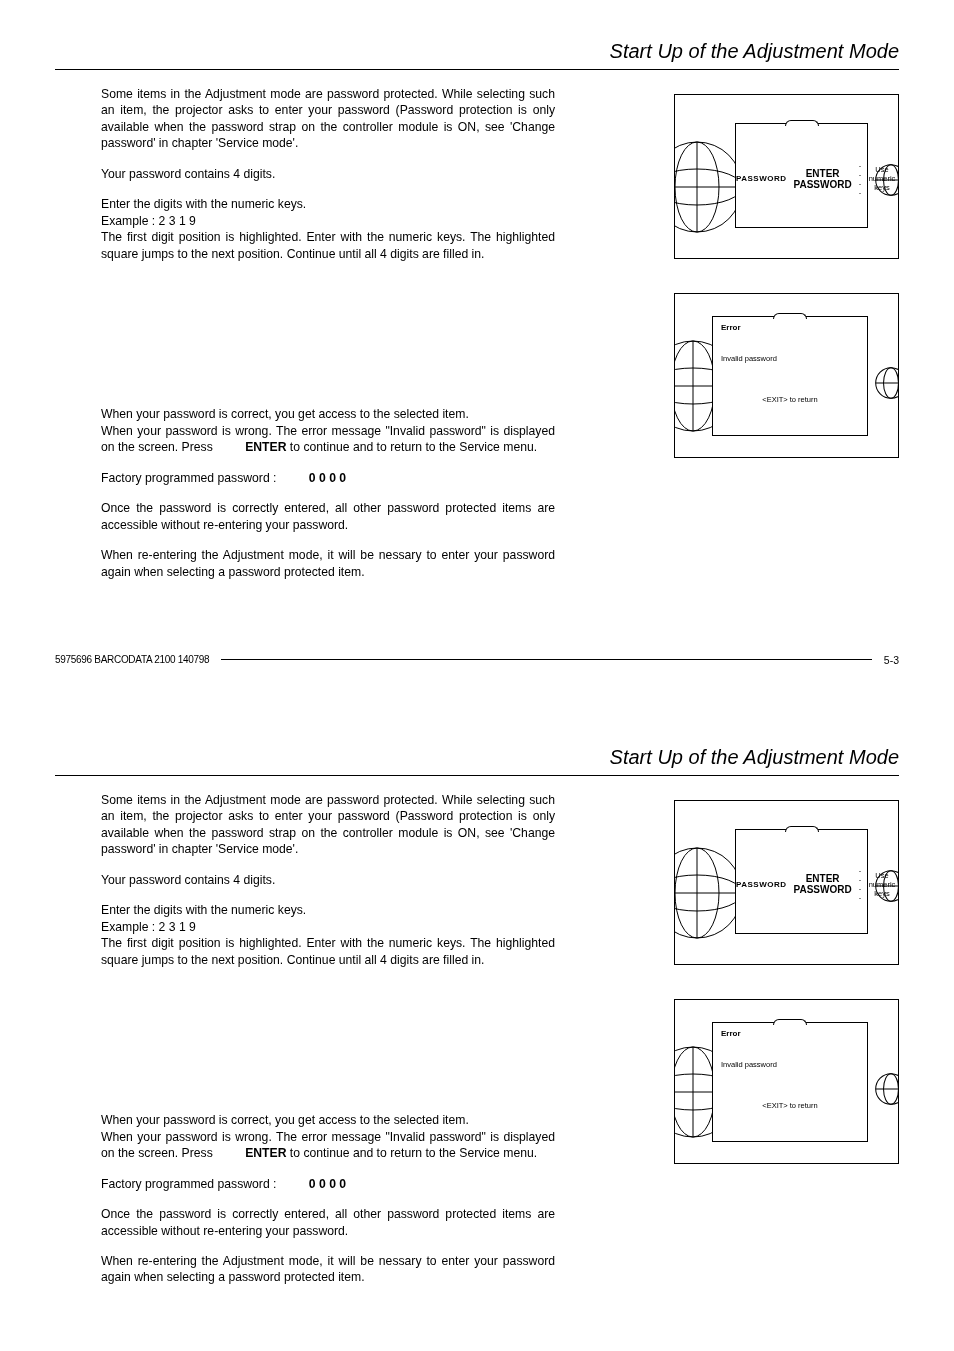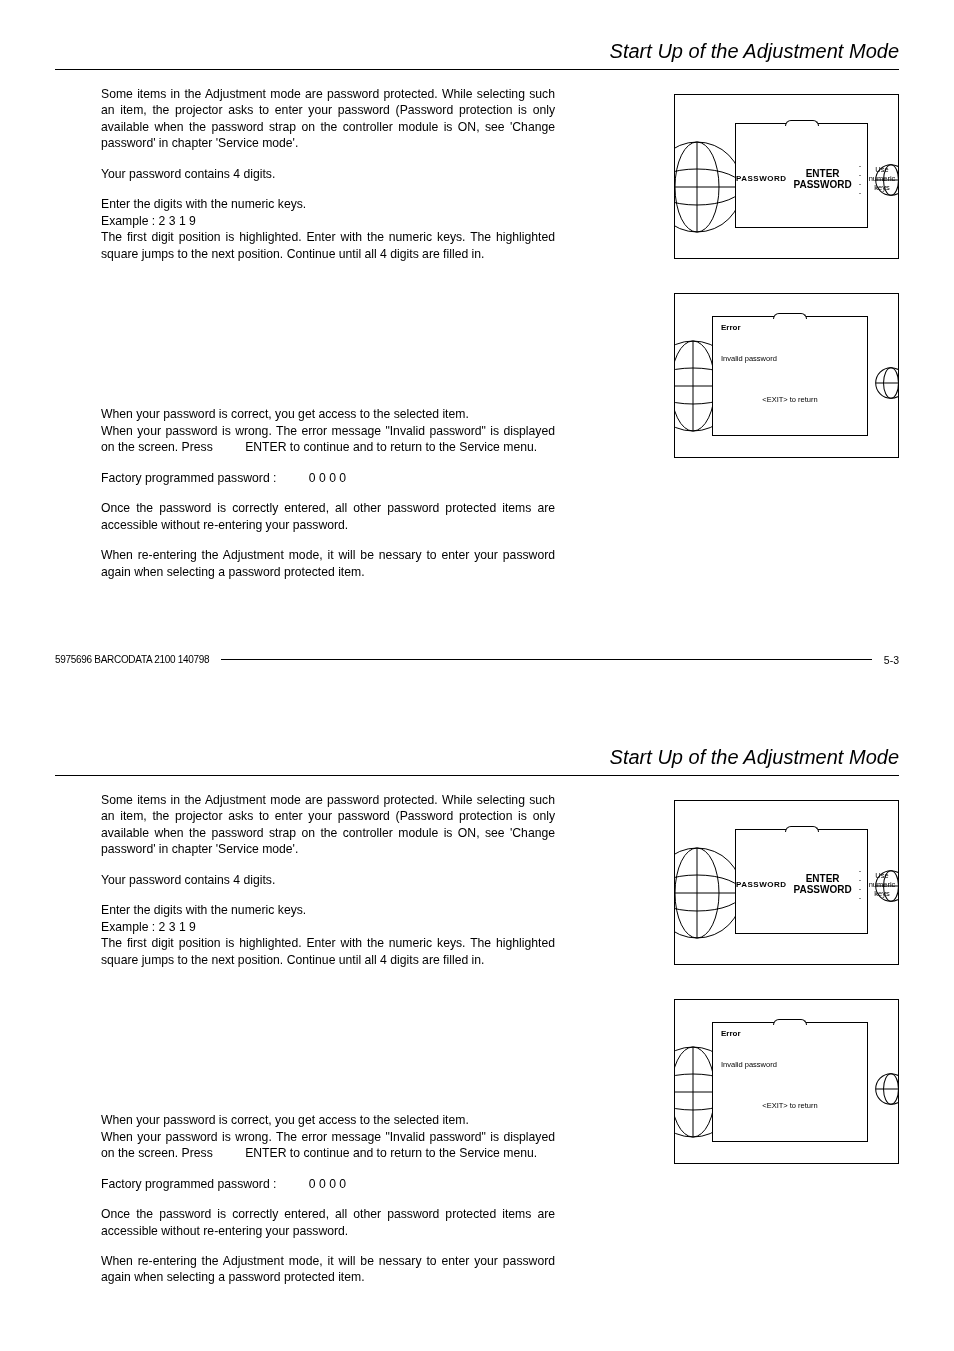--- a/index.html
+++ b/index.html
@@ -114,21 +114,21 @@
     justify-content: flex-end;
   }
   .footer .docid { letter-spacing: -0.3px; }
   .footer .line {
     flex: 1;
     height: 0;
     border-top: 1px solid #000;
     margin: 0 12px;
   }
   .footer .pg { font-size: 10.5px; }
-  .bold { font-weight: normal; padding-left: 29px; }
+  .bold { font-weight: bold; padding-left: 29px; }
   .dashes { font-size: 7.5px; letter-spacing: 0.5px; }
 </style>
 </head>
 <body>
 
 <div class="page">
   <div class="header-title">Start Up of the Adjustment Mode</div>
 
   <div class="content-row">
     <div class="text-col">

